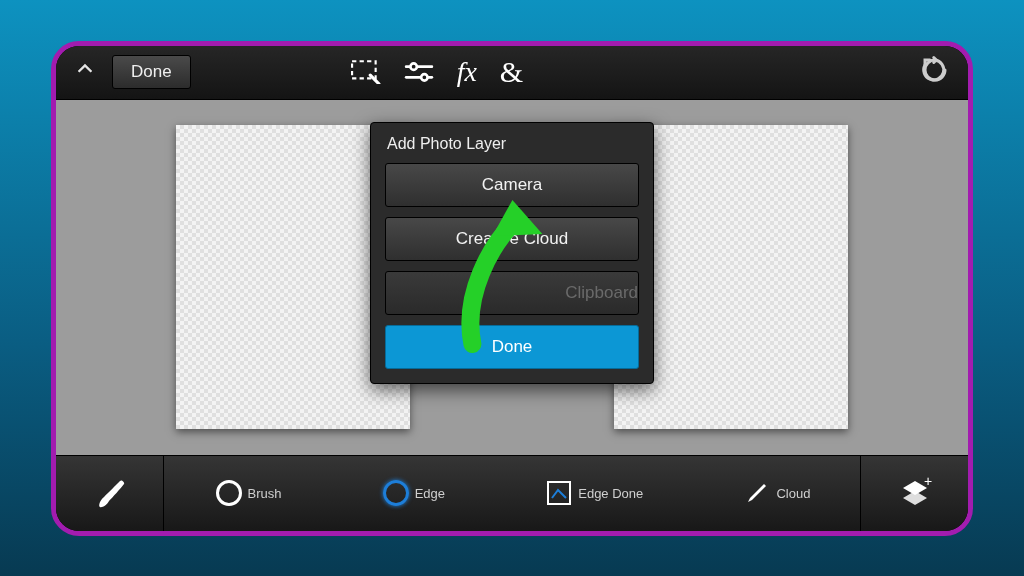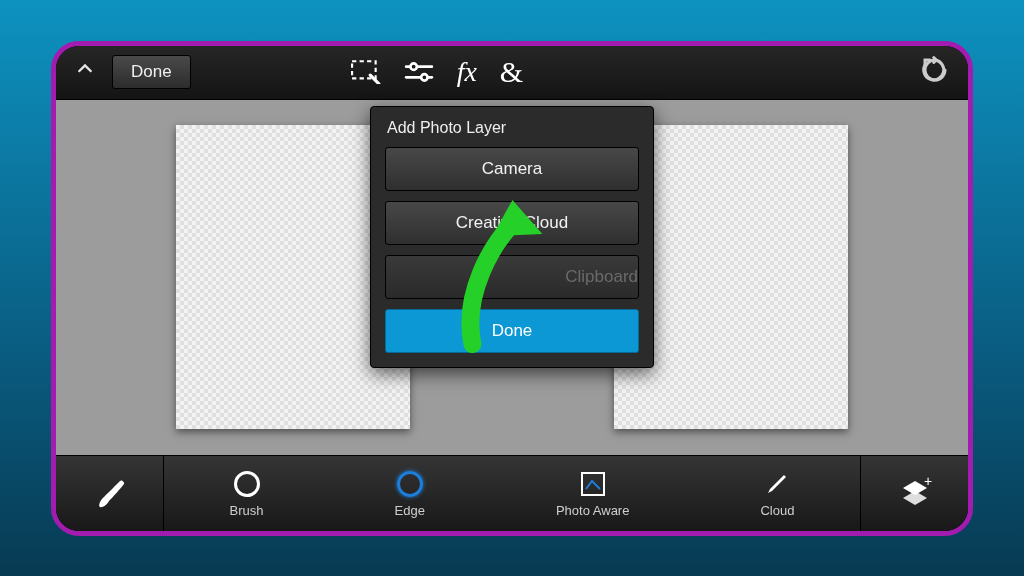--- a/index.html
+++ b/index.html
@@ -53,28 +53,28 @@
   .dock {
     height: 76px; background: linear-gradient(#353535,#181818);
     display: flex; align-items: center; border-top: 1px solid #000;
   }
   .dock-left, .dock-right {
     width: 108px; height: 100%; display:flex; align-items:center; justify-content:center;
     color:#fff; font-size:36px; border-right:1px solid #000;
   }
   .dock-right{ border-right:none; border-left:1px solid #000;}
   .dock-mid { flex: 1; display: flex; justify-content: space-around; align-items: center; }
-  .dock-item { display:flex; flex-direction:column; align-items:center; gap:4px; color:#cfcfcf; font-size:13px; cursor:pointer;}
+  .dock-item { display:flex; flex-direction:row; align-items:center; gap:4px; color:#cfcfcf; font-size:13px; cursor:pointer;}
   .dock-item .ic { width:30px; height:30px; display:flex; align-items:center; justify-content:center; font-size:26px; color:#fff;}
   .ring { width:26px; height:26px; border:3px solid #fff; border-radius:50%; }
   .ring.blue{ border-color:#1d7ed9; box-shadow:0 0 4px #1d7ed9;}
 
   
   .pop {
-    position: absolute; left: 50%; top: 60px; transform: translateX(-50%);
+    position: absolute; left: 50%; top: 76px; transform: translateX(-50%);
     width: 284px; background: #2b2b2b; border:1px solid #000;
     border-radius: 4px; padding: 10px 14px 14px; box-shadow: 0 6px 18px rgba(0,0,0,.6);
     z-index: 20;
   }
   .pop-title { color:#eee; font-size:16px; margin:2px 0 10px 2px; }
   .pop-btn {
     display:block; width:100%; height:44px; margin-bottom:10px;
     background: linear-gradient(#484848,#2f2f2f); color:#f2f2f2;
     border:1px solid #000; border-radius:3px; font-size:17px; cursor:pointer;
   }
@@ -154,21 +154,21 @@
             </div>
           <span>Edge</span>
         </div>
         <div class="dock-item">
           <div class="ic">
             <svg viewBox="0 0 26 26" width="26" height="26" fill="none" stroke="#fff" stroke-width="2">
                 <rect x="2" y="2" width="22" height="22"></rect>
                 <path d="M6 18 L12 10 L20 18" stroke="#1d7ed9"></path>
               </svg>
           </div>
-          <span>Photo Aware</span>
+          <span>Edge Done</span>
         </div>
         <div class="dock-item">
           <div class="ic">
             <svg viewBox="0 0 26 26" width="26" height="26" fill="#fff">
                 <path d="M20 4 L22 6 L8 20 L4 22 L6 18 Z"></path>
               </svg>
           </div>
           <span>Cloud</span>
         </div>
       </div>

